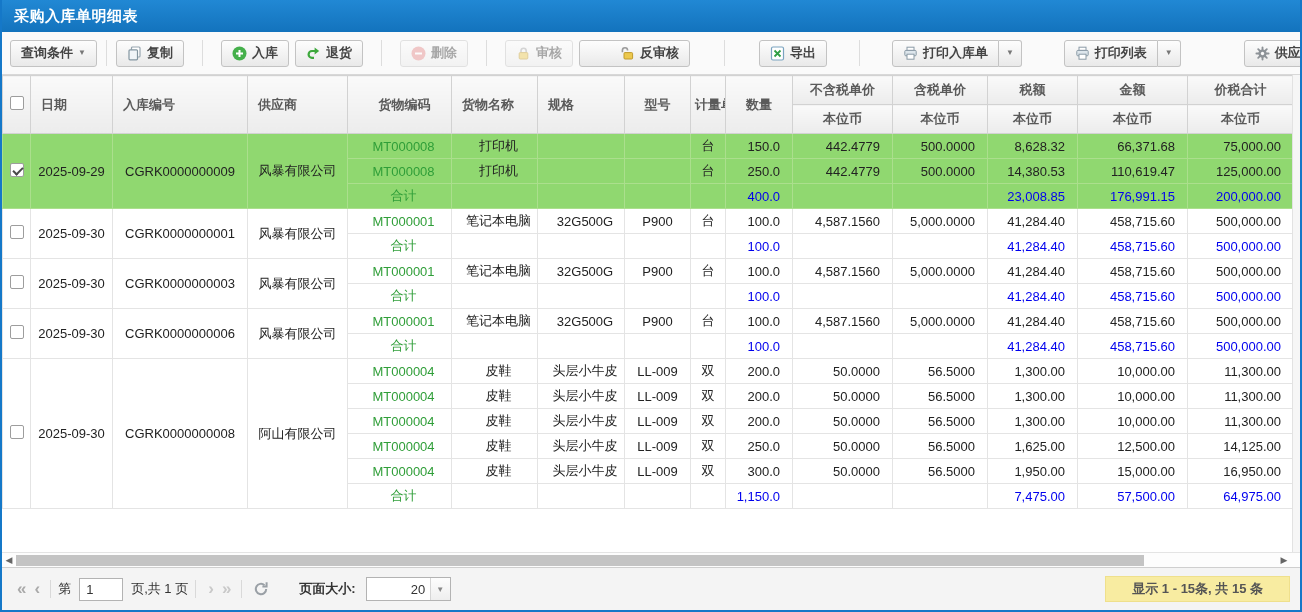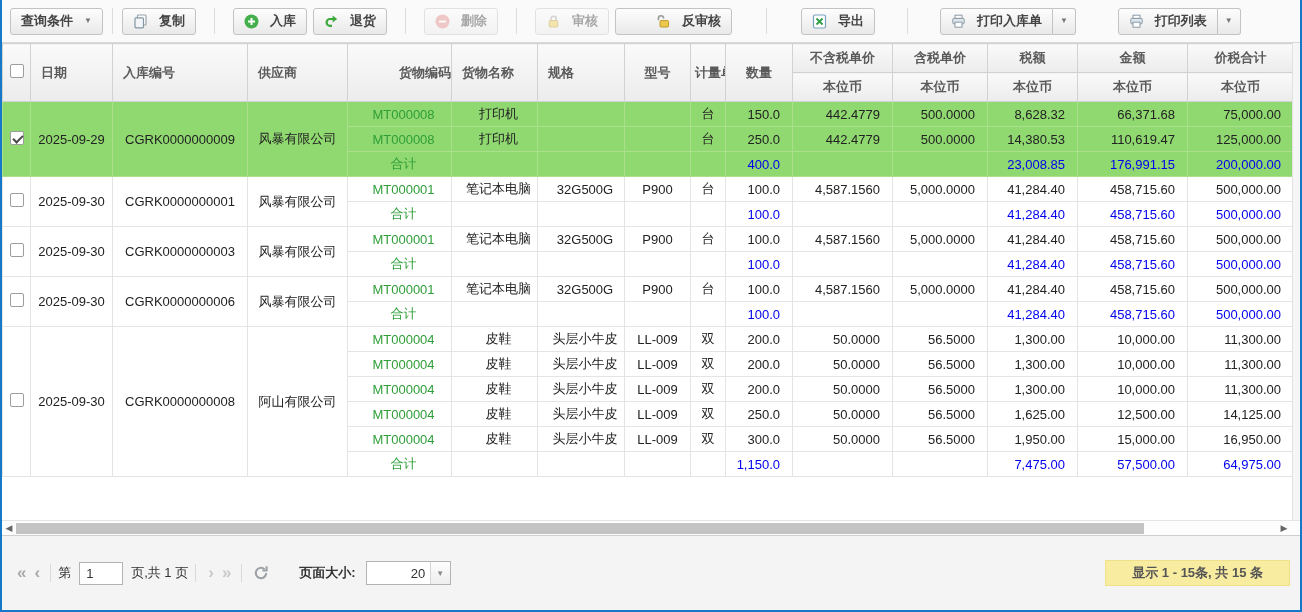--- a/index.html
+++ b/index.html
@@ -4,21 +4,21 @@
 <style>
   * { margin:0; padding:0; box-sizing:border-box; }
   html,body { width:1302px; height:612px; font-family:"Liberation Sans","DejaVu Sans",sans-serif; background:#fff; }
   .window { width:1302px; height:612px; border:2px solid #1578c8; border-top:none; display:flex; flex-direction:column; overflow:hidden; background:#fff; }
 
   
   .titlebar { height:32px; flex:0 0 32px; background:linear-gradient(#2188d4,#1373bd); color:#fff; font-size:15px; font-weight:bold; line-height:31px; padding-left:12px; letter-spacing:.5px; }
 
   
   .toolbar { height:43px; flex:0 0 43px; background:#fafafa; border-bottom:1px solid #d8d8d8; display:flex; align-items:center; padding:0 8px; white-space:nowrap; }
-  .btn { display:inline-flex; align-items:center; gap:11px; height:27px; padding:0 10px; background:linear-gradient(#fdfdfd,#e9e9e9); border:1px solid #c3c3c3; border-radius:3px; font-size:13px; font-weight:bold; color:#444; cursor:pointer; }
+  .btn { display:inline-flex; align-items:center; gap:5px; height:27px; padding:0 10px; background:linear-gradient(#fdfdfd,#e9e9e9); border:1px solid #c3c3c3; border-radius:3px; font-size:13px; font-weight:bold; color:#444; cursor:pointer; }
   .btn.disabled { opacity:.45; cursor:default; }
   .split { display:inline-flex; }
   .split .btn.main { border-radius:3px 0 0 3px; }
   .split .btn.arrow { border-radius:0 3px 3px 0; border-left:none; padding:0 7px; }
   .caret { font-size:8px; color:#777; line-height:1; }
   .tsep { width:1px; height:26px; background:#ddd; margin:0 9px; flex:0 0 1px; }
   .icon { display:inline-flex; width:15px; height:15px; }
   .icon svg { width:100%; height:100%; }
   .chkwrap { display:inline-flex; align-items:center; gap:6px; font-size:13px; font-weight:bold; color:#333; cursor:pointer; }
   .cb { width:14px; height:14px; background:#fff; border:1px solid #9d9d9d; border-radius:2px; position:relative; display:inline-block; }
@@ -60,20 +60,21 @@
   .pselect { display:inline-flex; align-items:center; width:85px; height:24px; border:1px solid #b3b3b3; background:#fff; cursor:pointer;padding-left:36px; }
   .pselect .val { flex:1; padding-left:8px; font-size:13px; color:#333; }
   .pselect .arr { width:20px; height:100%; border-left:1px solid #d5d5d5; display:flex; align-items:center; justify-content:center; color:#888; font-size:8px; background:linear-gradient(#fdfdfd,#eee); }
   .badge { margin-left:auto; background:#f8eca1; border:1px solid #efe08c; color:#555; font-weight:bold; font-size:13px; padding:3px 26px; }
 </style>
 </head>
 <body>
 
 <div class="window">
 
+  <div class="titlebar">采购入库单明细表</div>
 
   <div class="toolbar">
     <div class="btn">
       <span>查询条件</span>
       <span class="caret">▼</span>
     </div>
     <div class="tsep"></div>
     <div class="btn">
       <span class="icon">
           <svg viewBox="0 0 15 15">
@@ -211,21 +212,21 @@
         <col style="width:90px">
           <col style="width:110px">
           <col>
       </colgroup>
       <thead>
         <tr class="h1">
           <th rowspan="2"><span class="cb"></span></th>
           <th rowspan="2" style="text-align:left;padding-left:10px;">日期</th>
           <th rowspan="2" style="text-align:left;padding-left:10px;">入库编号</th>
           <th rowspan="2" style="text-align:left;padding-left:10px;">供应商</th>
-          <th rowspan="2" style="text-align:right;padding-left:10px;">货物编码</th>
+          <th rowspan="2" style="text-align:center;padding-left:10px;">货物编码</th>
           <th rowspan="2" style="text-align:left;padding-left:10px;">货物名称</th>
           <th rowspan="2" style="text-align:left;padding-left:10px;">规格</th>
           <th rowspan="2">型号</th>
           <th rowspan="2" style="text-align:left;padding-left:4px;">计量单位</th>
           <th rowspan="2">数量</th>
           <th>不含税单价</th>
           <th>含税单价</th>
           <th>税额</th>
           <th>金额</th>
           <th>价税合计</th>

